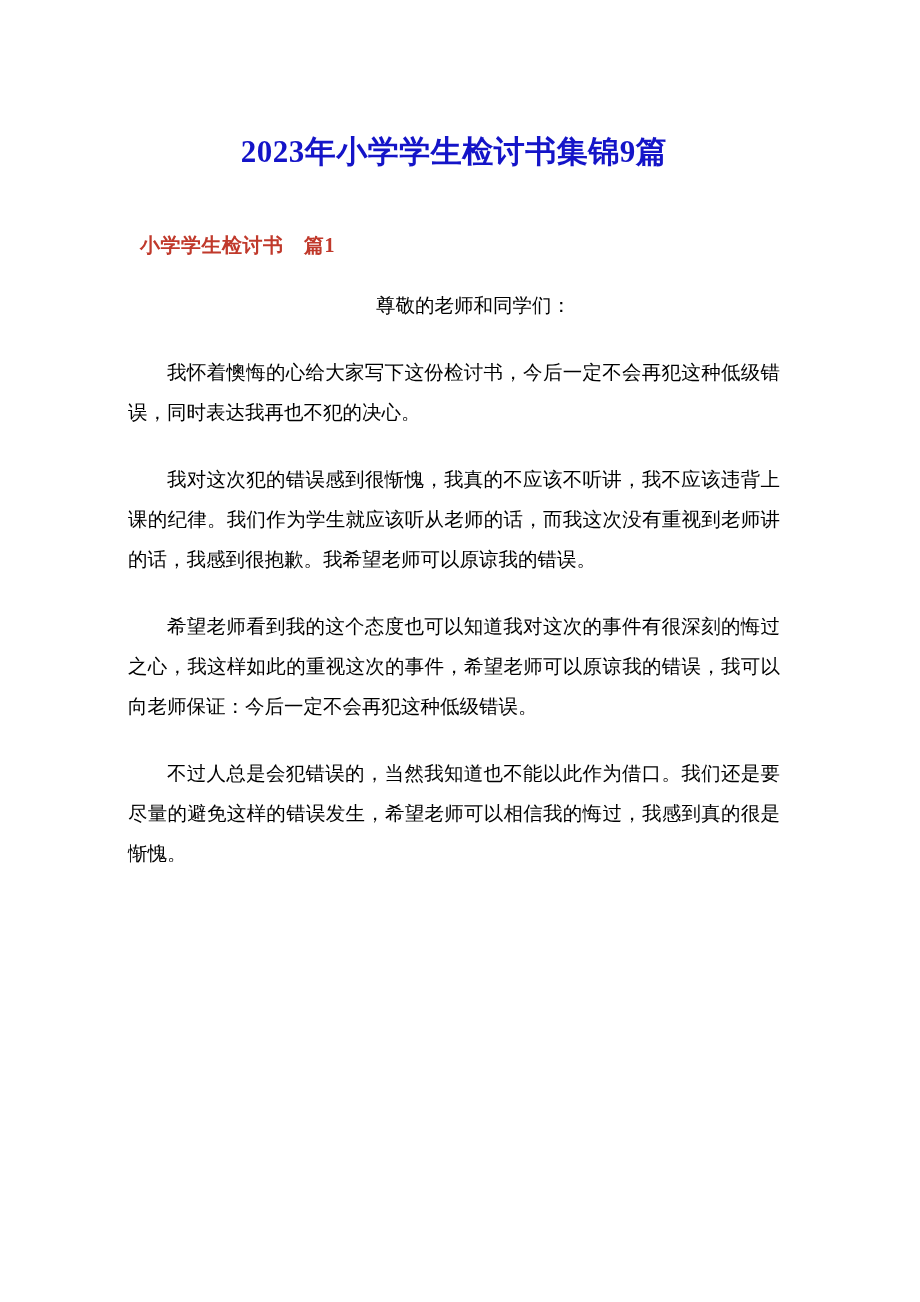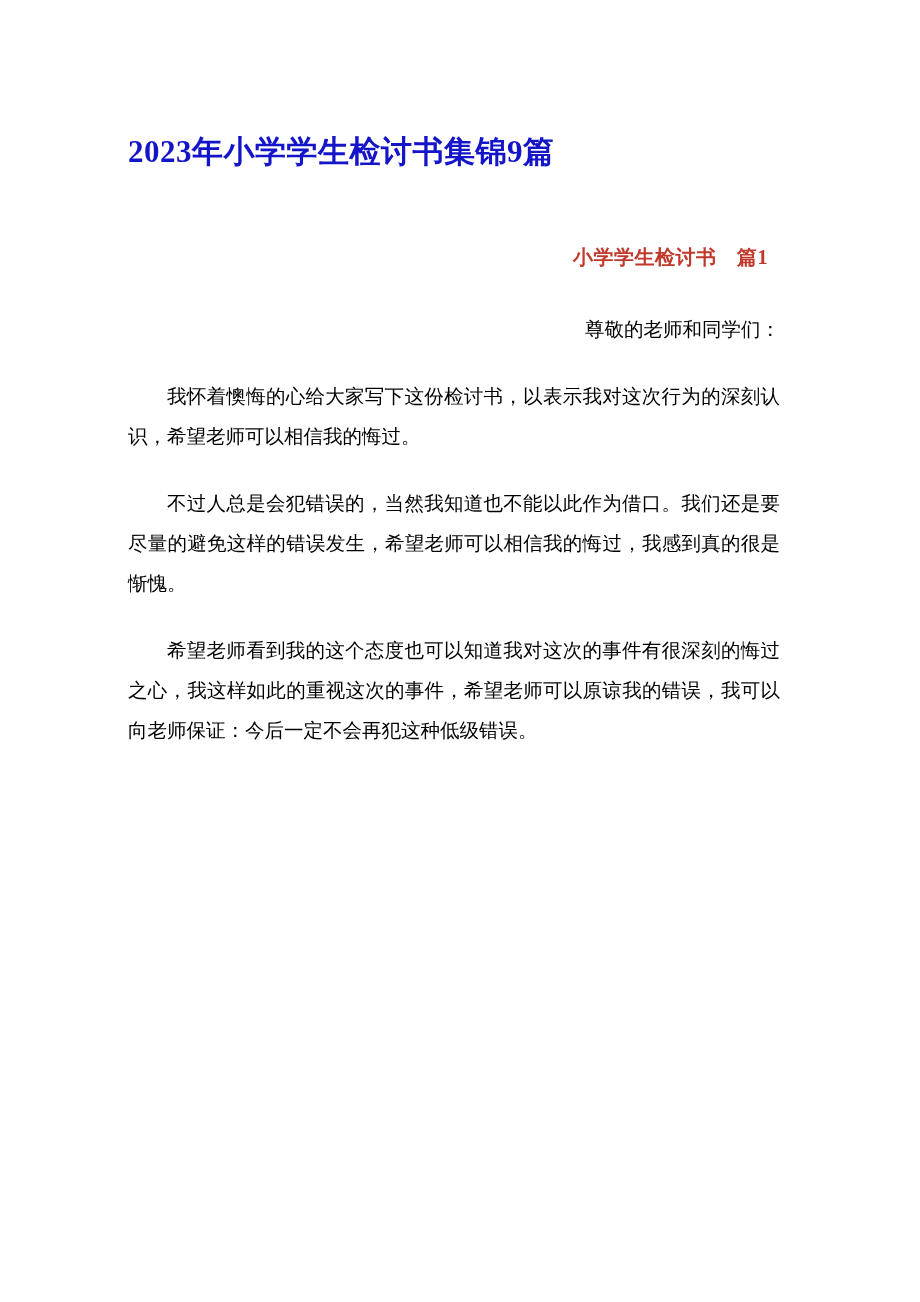--- a/index.html
+++ b/index.html
@@ -17,63 +17,63 @@
   .page {
     width: 920px;
     height: 1302px;
     box-sizing: border-box;
     padding: 0 140px 0 128px;
     position: relative;
   }
   .doc-title {
     margin: 0;
     padding-top: 132px;
-    text-align: left;
+    text-align: center;
     font-size: 31px;
     font-weight: bold;
     color: #1414c8;
     letter-spacing: 0.5px;
     line-height: 1.3;
   }
   .section-heading {
-    margin: 12px;
+    margin: 0;
     padding-top: 60px;
     padding-left: 12px;
     font-size: 20px;
     font-weight: bold;
     color: #c0392b;
     letter-spacing: 0.5px;
-    text-align: right;
   }
   .body-para {
     margin: 0;
     padding-top: 27px;
     font-size: 19.5px;
     line-height: 2.05;
     text-indent: 2em;
     text-align: justify;
     color: #000000;
   }
   .body-para.short {
-    text-align: right;
+    text-align: center;
   }
 </style>
 </head>
 <body>
 
 <div class="page">
 
   <h1 class="doc-title">2023年小学学生检讨书集锦9篇</h1>
 
   <h2 class="section-heading">小学学生检讨书　篇1</h2>
 
   <p class="body-para short">尊敬的老师和同学们：</p>
 
 
-  <p class="body-para">我怀着懊悔的心给大家写下这份检讨书，以表示我对这次行为的深刻认识，希望老师可以相信我的悔过。</p>
+  <p class="body-para">我怀着懊悔的心给大家写下这份检讨书，今后一定不会再犯这种低级错误，同时表达我再也不犯的决心。</p>
 
+  <p class="body-para">我对这次犯的错误感到很惭愧，我真的不应该不听讲，我不应该违背上课的纪律。我们作为学生就应该听从老师的话，而我这次没有重视到老师讲的话，我感到很抱歉。我希望老师可以原谅我的错误。</p>
+
+  <p class="body-para">希望老师看到我的这个态度也可以知道我对这次的事件有很深刻的悔过之心，我这样如此的重视这次的事件，希望老师可以原谅我的错误，我可以向老师保证：今后一定不会再犯这种低级错误。</p>
 
   <p class="body-para">不过人总是会犯错误的，当然我知道也不能以此作为借口。我们还是要尽量的避免这样的错误发生，希望老师可以相信我的悔过，我感到真的很是惭愧。</p>
-
-  <p class="body-para">希望老师看到我的这个态度也可以知道我对这次的事件有很深刻的悔过之心，我这样如此的重视这次的事件，希望老师可以原谅我的错误，我可以向老师保证：今后一定不会再犯这种低级错误。</p>
 
 
 </div>
 
 </body></html>

